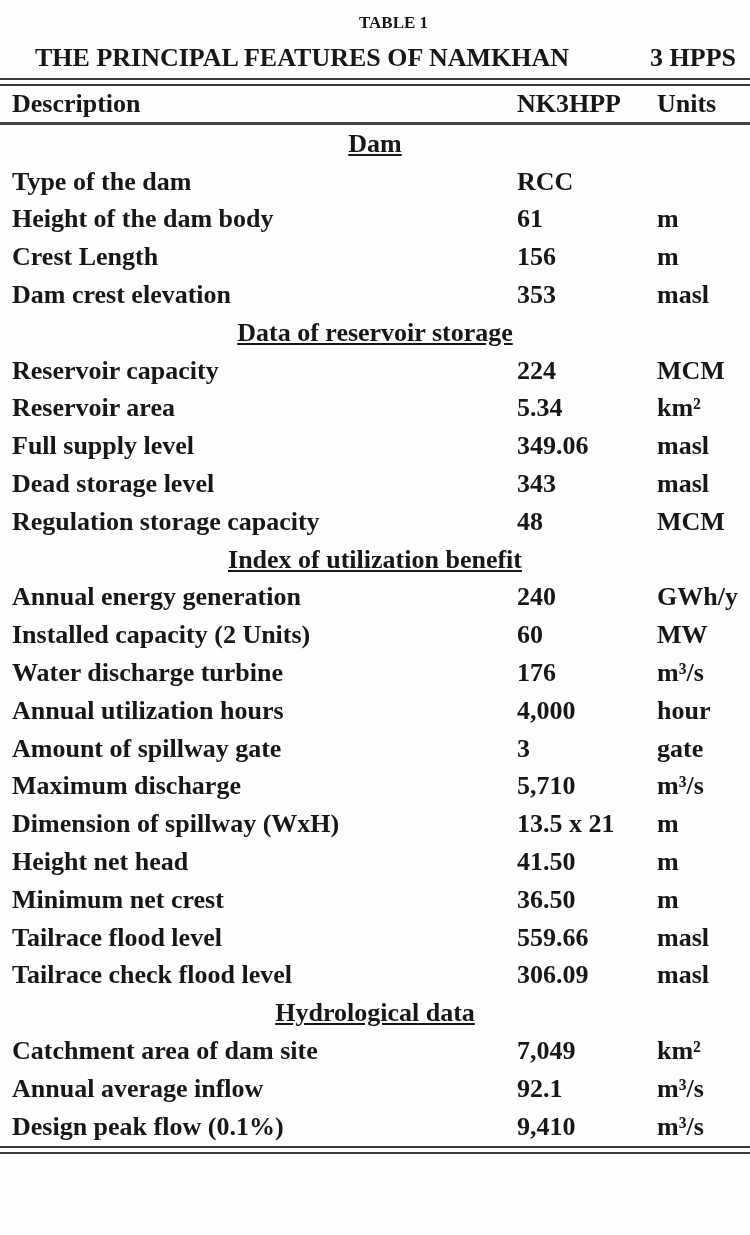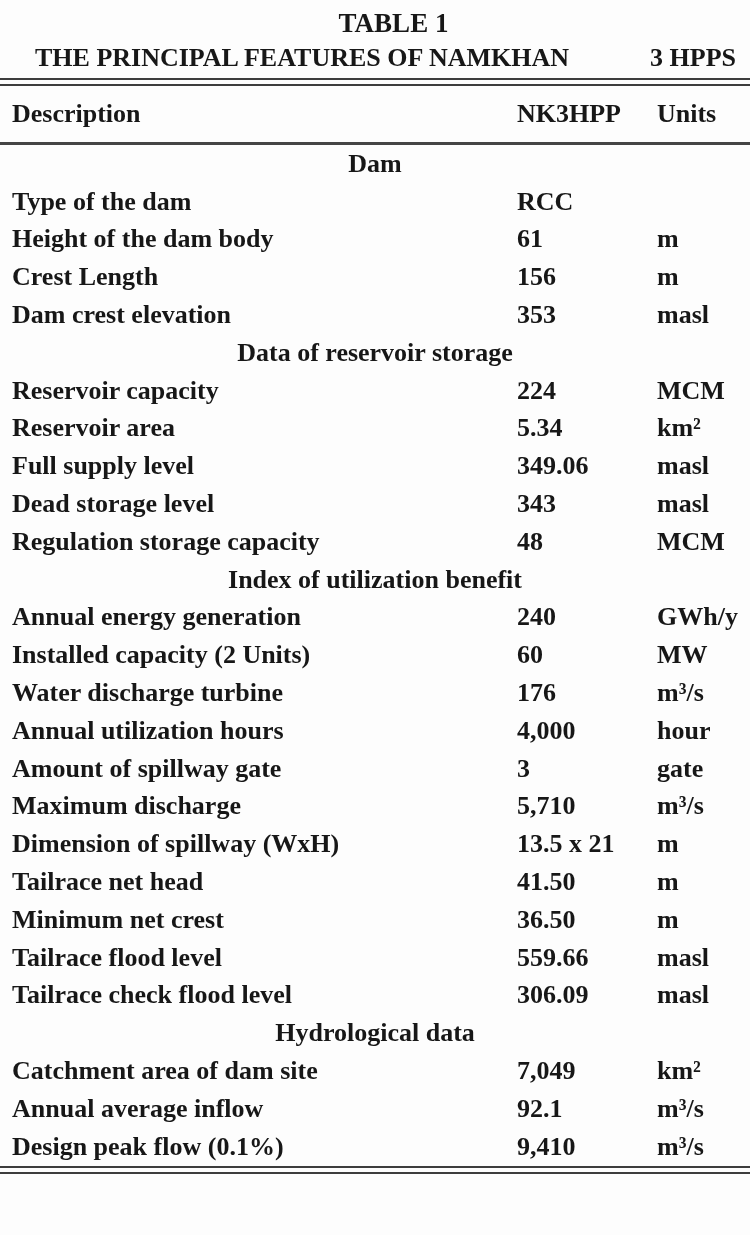--- a/index.html
+++ b/index.html
@@ -7,38 +7,39 @@
     width:750px;height:1235px;
     background:#fdfdfd;
     font-family:"Liberation Serif","DejaVu Serif",serif;
     font-weight:700;
     color:#171717;
     box-sizing:border-box;
     overflow:hidden;
     position:relative;
   }
   .titles{padding-top:8px;}
-  .t1{text-align:center;font-size:27px;line-height:30px;padding-left:37px;}
+  .t1{text-align:center;font-size:17px;line-height:30px;padding-left:37px;}
   .t2{display:flex;justify-content:space-between;align-items:baseline;
       padding:4px 14px 0 35px;font-size:26px;line-height:32px;text-align:center;}
   .rule-double{height:4px;border-top:2px solid #3d3d3d;border-bottom:2px solid #3d3d3d;margin-top:4px;background:#fdfdfd;}
   .hdr{
     display:grid;grid-template-columns:505px 140px 1fr;
-    padding-left:12px;height:56px;align-items:center;font-size:26px;
+    padding-left:12px;height:36px;align-items:center;font-size:26px;
   }
   .rule-single{height:3px;background:#454545;}
   .rows{
     display:grid;grid-template-columns:505px 140px 1fr;
     grid-auto-rows:37.8px;
     padding-left:12px;align-items:center;font-size:26px;
   }
   .section-head{
     grid-column:1 / -1;
     margin-left:-12px;width:750px;
     text-align:center;
+    text-decoration:underline;
   }
   .cell{white-space:nowrap;overflow:visible;}
 </style>
 </head>
 <body>
 
 <div class="page">
 
   <div class="titles">
     <div class="t1">TABLE 1</div>
@@ -71,21 +72,21 @@
       <div style="display: contents;"><div class="cell label">Dead storage level</div><div class="cell value">343</div><div class="cell unit">masl</div></div>
       <div style="display: contents;"><div class="cell label">Regulation storage capacity</div><div class="cell value">48</div><div class="cell unit">MCM</div></div>
       <div class="section-head">Index of utilization benefit</div>
       <div style="display: contents;"><div class="cell label">Annual energy generation</div><div class="cell value">240</div><div class="cell unit">GWh/y</div></div>
       <div style="display: contents;"><div class="cell label">Installed capacity (2 Units)</div><div class="cell value">60</div><div class="cell unit">MW</div></div>
       <div style="display: contents;"><div class="cell label">Water discharge turbine</div><div class="cell value">176</div><div class="cell unit">m³/s</div></div>
       <div style="display: contents;"><div class="cell label">Annual utilization hours</div><div class="cell value">4,000</div><div class="cell unit">hour</div></div>
       <div style="display: contents;"><div class="cell label">Amount of spillway gate</div><div class="cell value">3</div><div class="cell unit">gate</div></div>
       <div style="display: contents;"><div class="cell label">Maximum discharge</div><div class="cell value">5,710</div><div class="cell unit">m³/s</div></div>
       <div style="display: contents;"><div class="cell label">Dimension of spillway (WxH)</div><div class="cell value">13.5 x 21</div><div class="cell unit">m</div></div>
-      <div style="display: contents;"><div class="cell label">Tailrace net head</div><div class="cell value">41.50</div><div class="cell unit">m</div></div>
+      <div style="display: contents;"><div class="cell label">Height net head</div><div class="cell value">41.50</div><div class="cell unit">m</div></div>
       <div style="display: contents;"><div class="cell label">Minimum net crest</div><div class="cell value">36.50</div><div class="cell unit">m</div></div>
       <div style="display: contents;"><div class="cell label">Tailrace flood level</div><div class="cell value">559.66</div><div class="cell unit">masl</div></div>
       <div style="display: contents;"><div class="cell label">Tailrace check flood level</div><div class="cell value">306.09</div><div class="cell unit">masl</div></div>
       <div class="section-head">Hydrological data</div>
       <div style="display: contents;"><div class="cell label">Catchment area of dam site</div><div class="cell value">7,049</div><div class="cell unit">km²</div></div>
       <div style="display: contents;"><div class="cell label">Annual average inflow</div><div class="cell value">92.1</div><div class="cell unit">m³/s</div></div>
       <div style="display: contents;"><div class="cell label">Design peak flow (0.1%)</div><div class="cell value">9,410</div><div class="cell unit">m³/s</div></div>
     </div>
 
   <div class="rule-double" style="margin-top:0;"></div>

